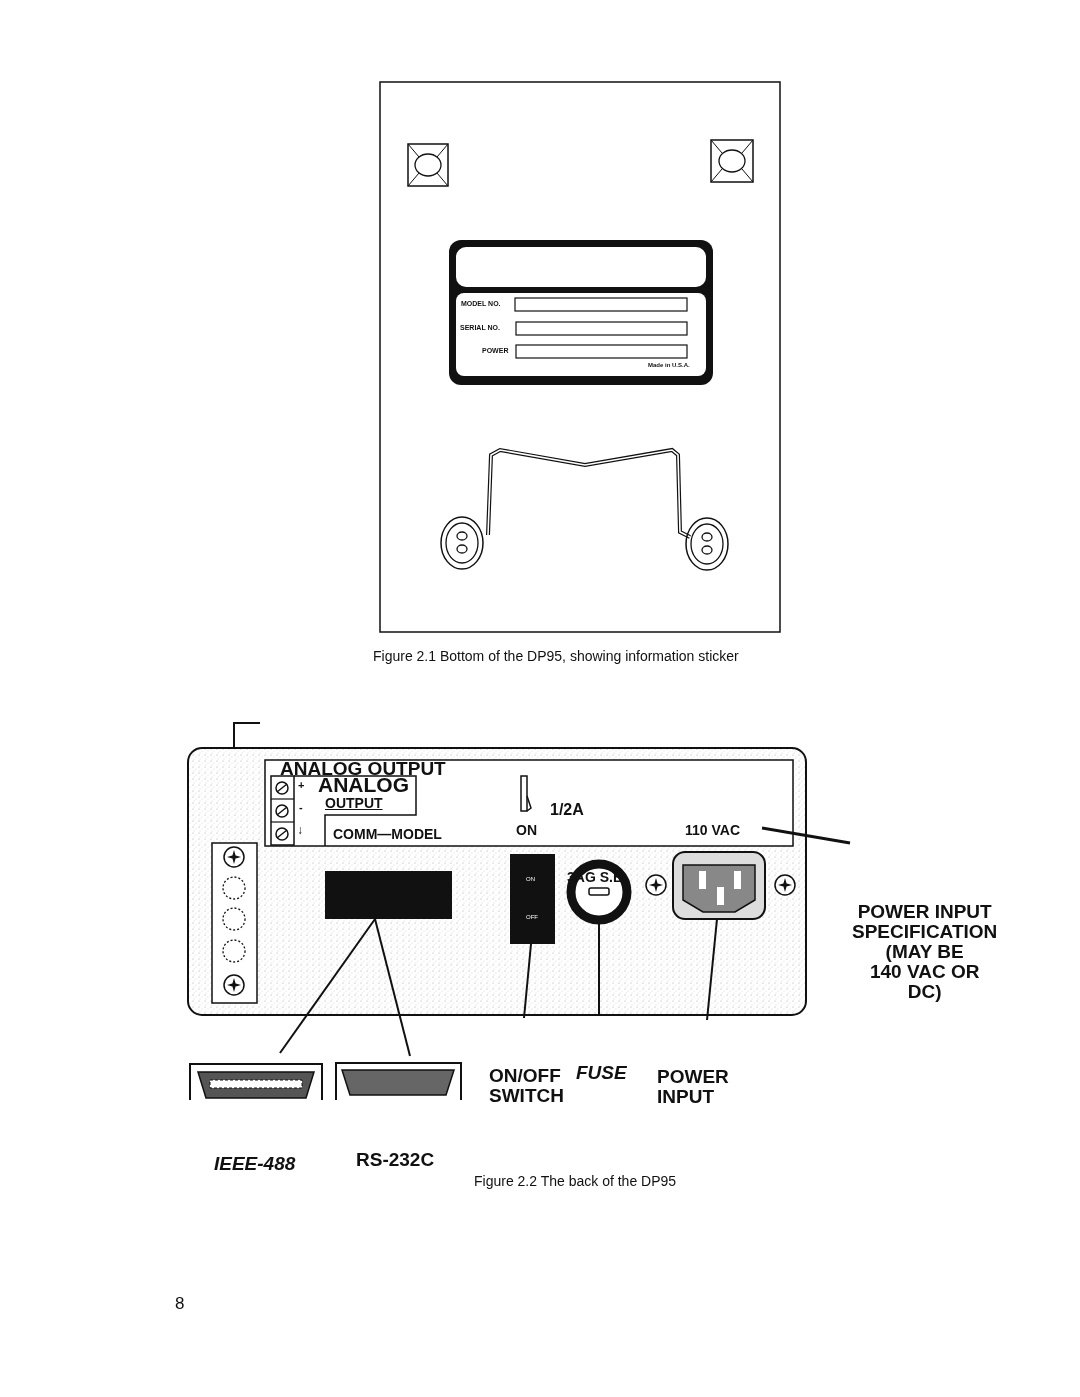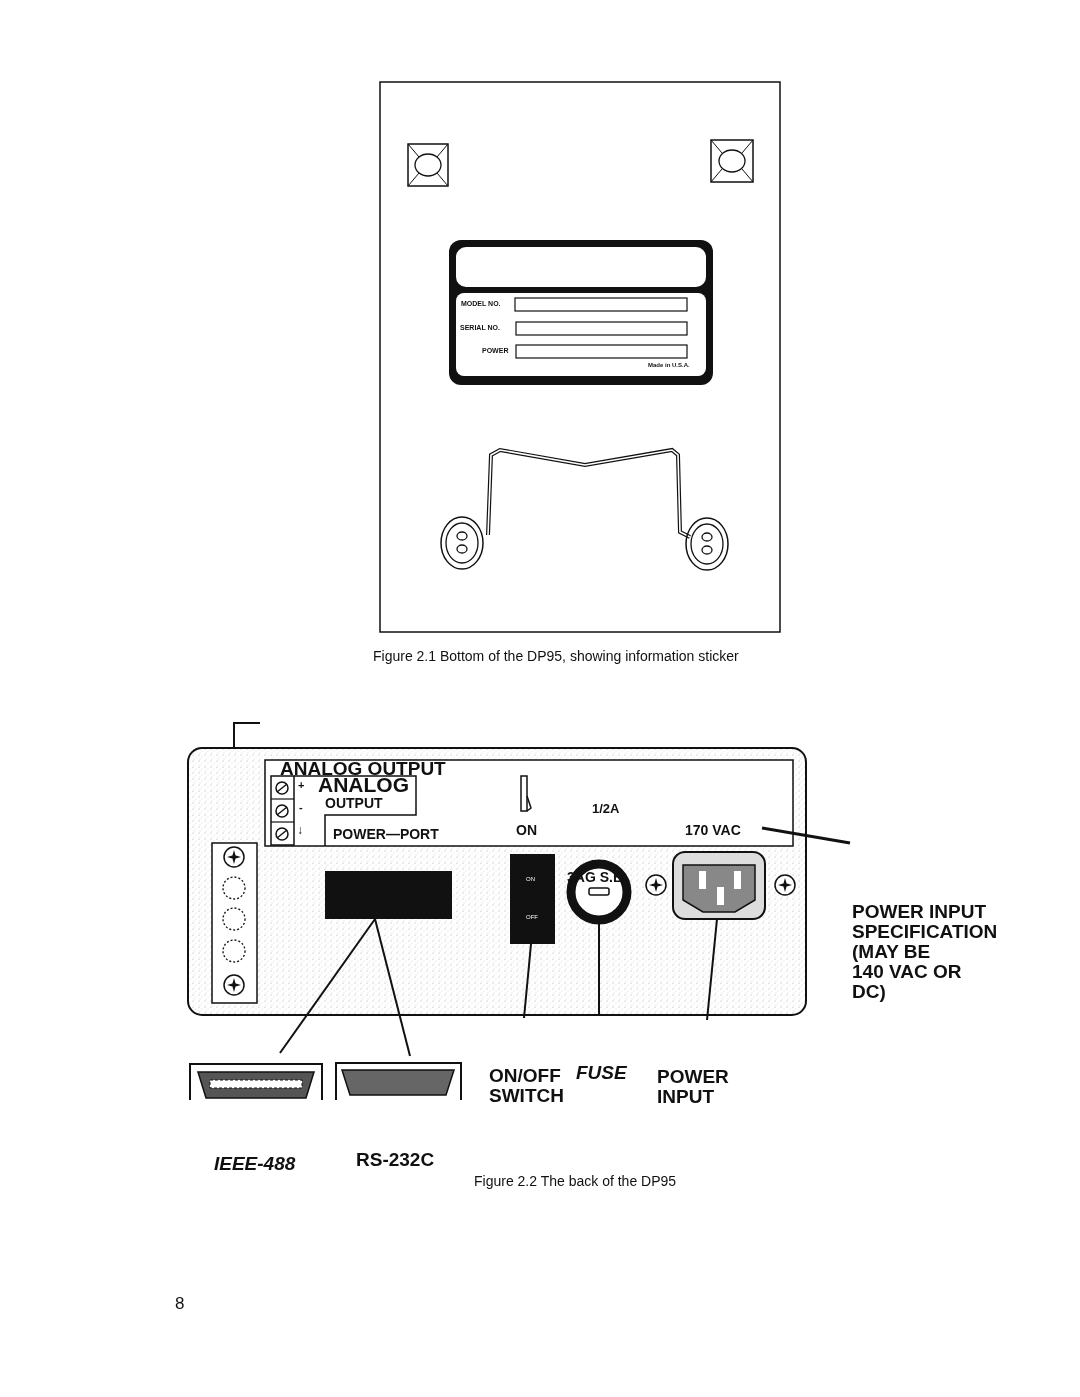--- a/index.html
+++ b/index.html
@@ -156,31 +156,31 @@
   </g>
 </svg>
 
 <div class="abs lbl" style="left:280px;top:713px;">ANALOG OUTPUT</div>
 
 <div class="abs bold" style="left:298px;top:779px;font-size:11px;">+</div>
 <div class="abs bold" style="left:299px;top:801px;font-size:11px;">-</div>
 <div class="abs bold" style="left:297px;top:823px;font-size:12px;">↓</div>
 
 <div class="abs bold" style="left:318px;top:773px;font-size:21px;">ANALOG</div>
-<div class="abs bold" style="left:325px;top:795px;font-size:14px;">OUTPUT</div>
-<div class="abs bold" style="left:333px;top:826px;font-size:14px;">POWER—PORT</div>
+<div class="abs bold" style="left:325px;top:795px;font-size:14px;text-decoration:underline;">OUTPUT</div>
+<div class="abs bold" style="left:333px;top:826px;font-size:14px;">COMM—MODEL</div>
 <div class="abs bold" style="left:516px;top:822px;font-size:14px;">ON</div>
-<div class="abs bold" style="left:592px;top:801px;font-size:13px;">1/2A</div>
+<div class="abs bold" style="left:550px;top:801px;font-size:16px;">1/2A</div>
 <div class="abs bold" style="left:567px;top:822px;font-size:14px;margin-top:47px;">3AG S.B.</div>
-<div class="abs bold" style="left:685px;top:822px;font-size:14px;">170 VAC</div>
+<div class="abs bold" style="left:685px;top:822px;font-size:14px;">110 VAC</div>
 
 <div class="abs" style="left:526px;top:876px;font-size:6px;color:#fff;">ON</div>
 <div class="abs" style="left:526px;top:914px;font-size:6px;color:#fff;">OFF</div>
 
-<div class="abs lbl" style="left:852px;top:856px;">
+<div class="abs lbl" style="left:852px;top:856px;text-align:center;">
   <div>POWER INPUT</div>
   <div>SPECIFICATION</div>
   <div>(MAY BE</div>
   <div>140 VAC OR</div>
   <div>DC)</div>
 </div>
 
 <div class="abs lbl" style="left:489px;top:1020px;">
   <div>ON/OFF</div>
   <div>SWITCH</div>

